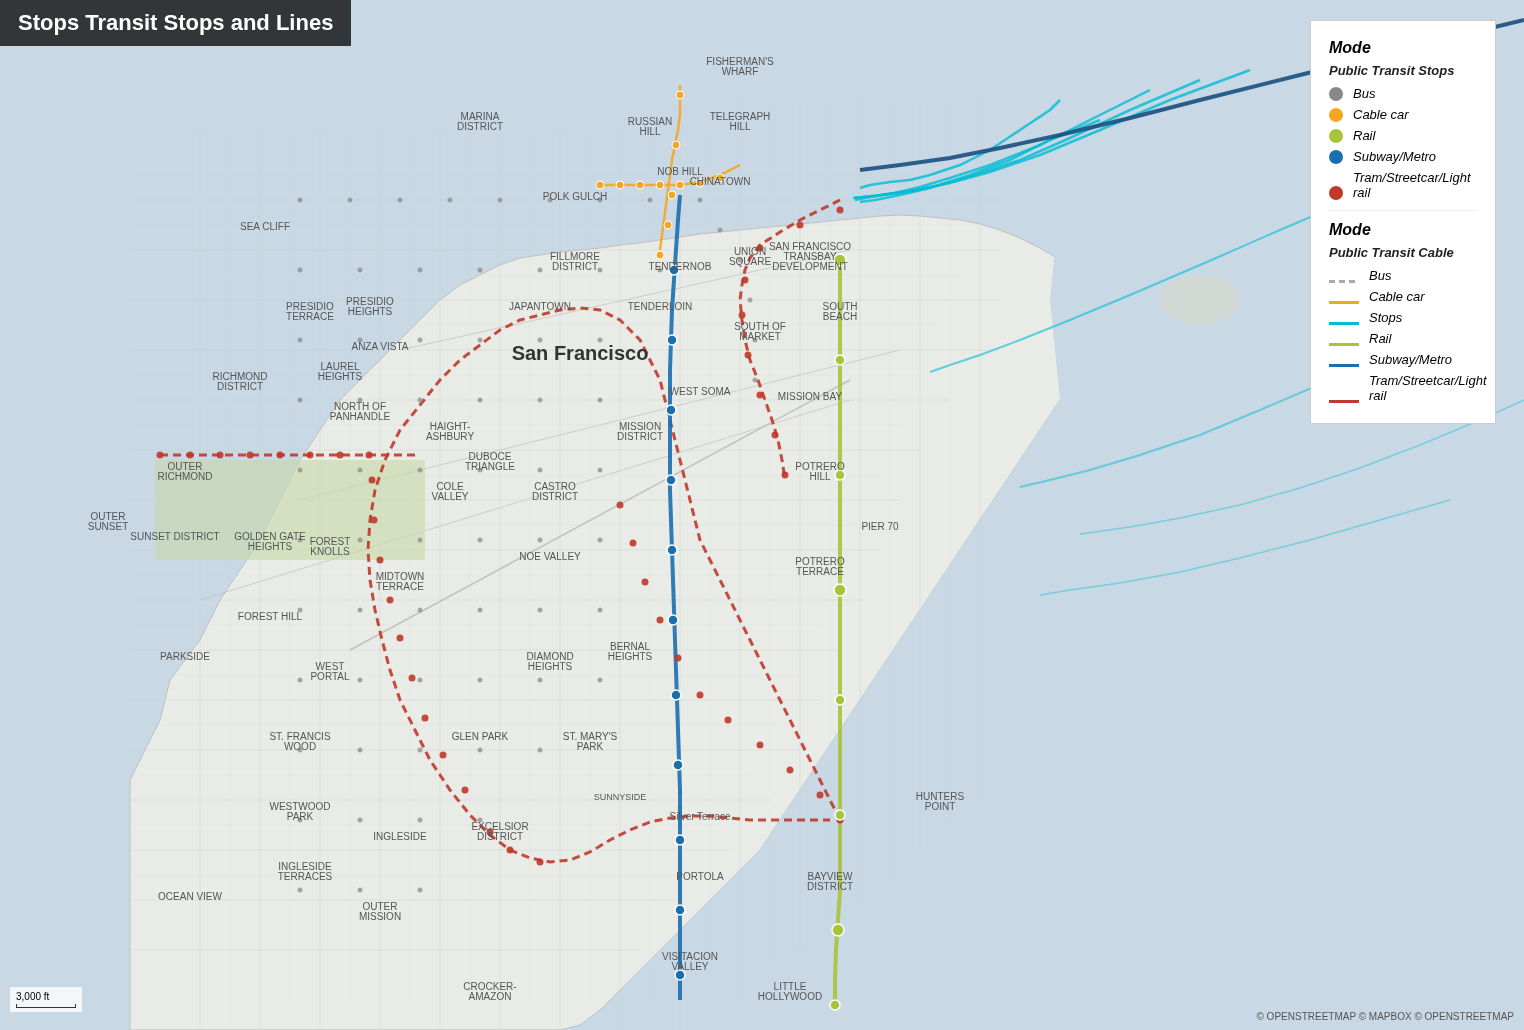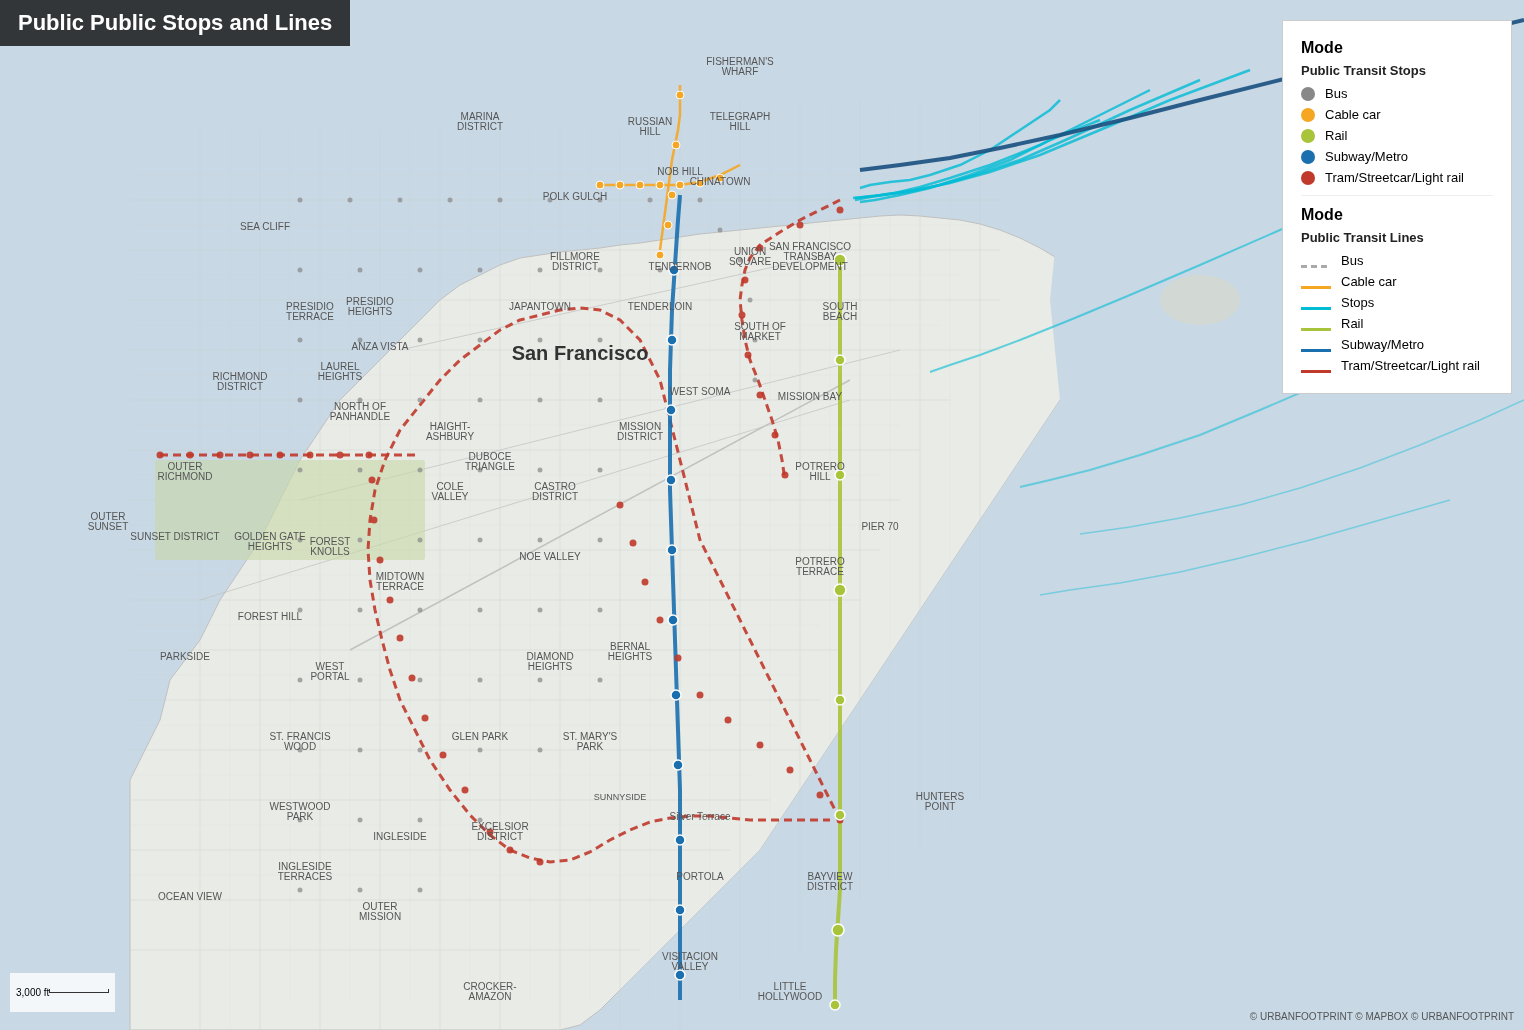--- a/index.html
+++ b/index.html
@@ -30,27 +30,28 @@
       padding: 10px 18px;
       font-size: 22px;
       font-weight: bold;
       z-index: 10;
     }
 
     
     #legend {
       position: absolute;
       top: 20px;
-      right: 12px;
+      right: 28px;
       background: white;
       border: 1px solid #ccc;
       padding: 14px 18px;
-      width: 230px;
+      width: 186px;
       z-index: 10;
       font-size: 13px;
+      font-style: italic;
     }
 
     .legend-section-title {
       font-size: 16px;
       font-weight: bold;
       margin-bottom: 6px;
       margin-top: 4px;
     }
 
     .legend-subtitle {
@@ -80,24 +81,24 @@
       margin: 10px 0;
     }
 
     
     #scale-bar {
       position: absolute;
       bottom: 18px;
       left: 10px;
       z-index: 10;
       background: rgba(255,255,255,0.8);
-      padding: 14px 6px;
+      padding: 4px 6px;
       font-size: 10px;
       display: flex;
-      flex-direction: row;
+      flex-direction: column;
       align-items: flex-start;
     }
 
     .scale-line {
       width: 60px;
       height: 4px;
       border: 1px solid #333;
       border-top: none;
       margin-top: 2px;
     }
@@ -560,21 +561,21 @@
       <text x="820" y="575" text-anchor="middle">TERRACE</text>
       <text x="880" y="530" text-anchor="middle">PIER 70</text>
 
       <text x="580" y="360" font-size="20" font-weight="bold" fill="#333" text-anchor="middle">San Francisco</text>
       <text x="620" y="800" text-anchor="middle" font-size="9">SUNNYSIDE</text>
     </g>
 
   </svg>
 
   <div id="title-bar">
-    <span>Public Public Stops and Lines</span>
+    <span>Stops Transit Stops and Lines</span>
   </div>
 
   <div id="legend">
 
     <div class="legend-section-title">Mode</div>
     <div class="legend-subtitle">Public Transit Stops</div>
 
     <div id="stops-legend-items">
         <div class="legend-item">
       <div class="legend-dot" style="background:#888888"></div>
@@ -594,21 +595,21 @@
     </div>
         <div class="legend-item">
       <div class="legend-dot" style="background:#c0392b"></div>
       <span>Tram/Streetcar/Light rail</span>
     </div>
       </div>
 
     <hr class="legend-divider">
 
     <div class="legend-section-title">Mode</div>
-    <div class="legend-subtitle">Public Transit Lines</div>
+    <div class="legend-subtitle">Public Transit Cable</div>
 
     <div id="lines-legend-items">
         <div class="legend-item">
       <div style="width:30px; background: repeating-linear-gradient(to right, #aaaaaa 0px, #aaaaaa 6px, transparent 6px, transparent 10px); height:3px; margin-right:10px; flex-shrink:0;"></div>
       <span>Bus</span>
     </div>
         <div class="legend-item">
       <div style="width:30px; background:#f5a623; height:3px; margin-right:10px; flex-shrink:0;"></div>
       <span>Cable car</span>
     </div>
@@ -629,15 +630,15 @@
       <span>Tram/Streetcar/Light rail</span>
     </div>
       </div>
   </div>
 
   <div id="scale-bar">
     <span>3,000 ft</span>
     <div class="scale-line"></div>
   </div>
 
-  <div id="copyright">© URBANFOOTPRINT © MAPBOX © URBANFOOTPRINT</div>
+  <div id="copyright">© OPENSTREETMAP © MAPBOX © OPENSTREETMAP</div>
 
 </div>
 
 </body></html>

